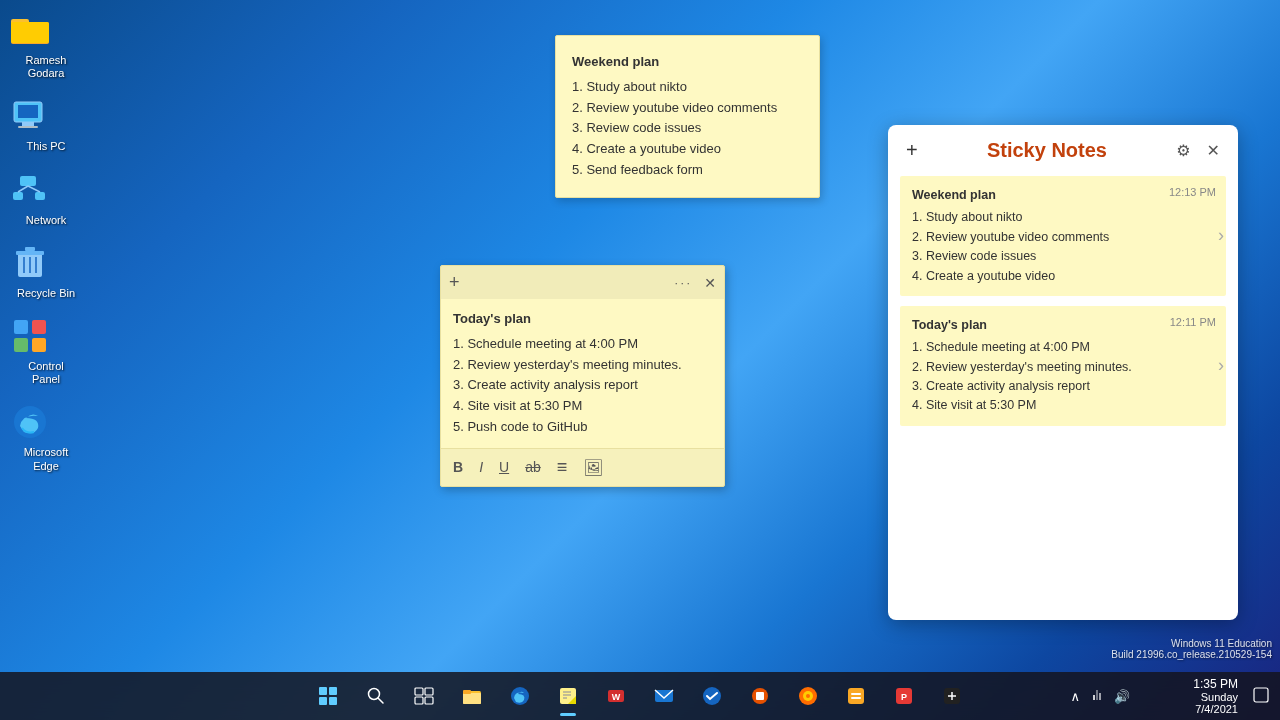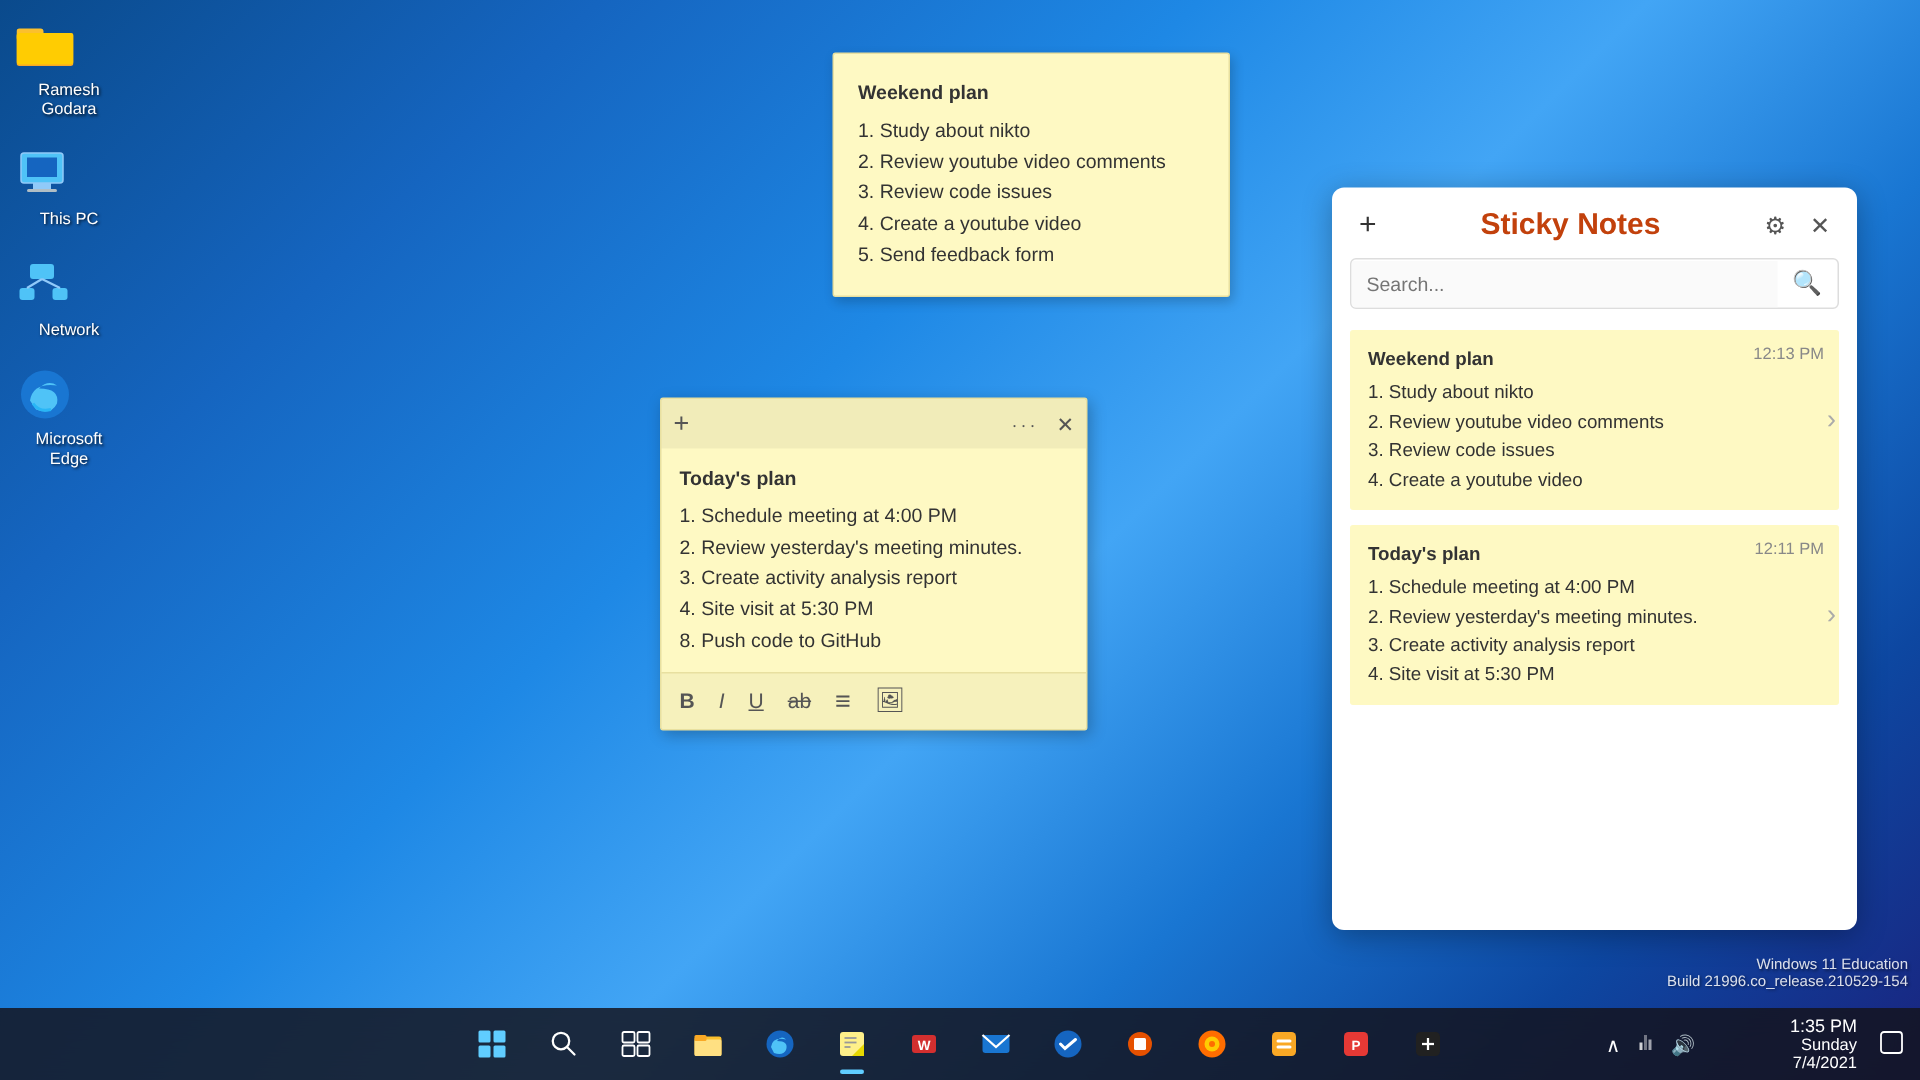--- a/index.html
+++ b/index.html
@@ -358,21 +358,45 @@
         <rect x="8" y="2" width="16" height="10" rx="2" fill="#4fc3f7"></rect>
         <rect x="1" y="18" width="10" height="8" rx="2" fill="#4fc3f7"></rect>
         <rect x="23" y="18" width="10" height="8" rx="2" fill="#4fc3f7"></rect>
         <line x1="16" y1="12" x2="6" y2="18" stroke="#90caf9" stroke-width="1.5"></line>
         <line x1="16" y1="12" x2="28" y2="18" stroke="#90caf9" stroke-width="1.5"></line>
       </svg>
     </div>
     <span class="icon-label">Network</span>
   </div>
 
-
+  <div class="desktop-icon">
+    <div class="icon-img">
+      <svg width="32" height="36" viewBox="0 0 32 36">
+        <rect x="4" y="8" width="24" height="24" rx="2" fill="#90caf9"></rect>
+        <rect x="2" y="6" width="28" height="4" rx="1" fill="#64b5f6"></rect>
+        <rect x="11" y="2" width="10" height="4" rx="1" fill="#64b5f6"></rect>
+        <line x1="10" y1="12" x2="10" y2="28" stroke="#1565c0" stroke-width="1.5"></line>
+        <line x1="16" y1="12" x2="16" y2="28" stroke="#1565c0" stroke-width="1.5"></line>
+        <line x1="22" y1="12" x2="22" y2="28" stroke="#1565c0" stroke-width="1.5"></line>
+      </svg>
+    </div>
+    <span class="icon-label">Recycle Bin</span>
+  </div>
+
+  <div class="desktop-icon">
+    <div class="icon-img">
+      <svg width="36" height="36" viewBox="0 0 36 36">
+        <rect x="2" y="2" width="14" height="14" rx="2" fill="#42a5f5"></rect>
+        <rect x="20" y="2" width="14" height="14" rx="2" fill="#ef5350"></rect>
+        <rect x="2" y="20" width="14" height="14" rx="2" fill="#66bb6a"></rect>
+        <rect x="20" y="20" width="14" height="14" rx="2" fill="#ffa726"></rect>
+      </svg>
+    </div>
+    <span class="icon-label">Control<br>Panel</span>
+  </div>
 
   <div class="desktop-icon">
     <div class="icon-img">
       <svg width="36" height="36" viewBox="0 0 36 36">
         <circle cx="18" cy="18" r="16" fill="#1976d2"></circle>
         <path d="M8 22 Q10 10 26 12 Q20 8 14 14 Q28 14 26 24 Q22 32 12 28 Z" fill="#4fc3f7"></path>
         <path d="M10 24 Q14 30 22 28" stroke="#29b6f6" stroke-width="2" fill="none"></path>
       </svg>
     </div>
     <span class="icon-label">Microsoft<br>Edge</span>
@@ -395,21 +419,21 @@
       <button class="toolbar-btn" style="letter-spacing:2px;font-size:12px;">···</button>
       <button class="toolbar-btn" style="font-size:14px;">✕</button>
     </div>
   </div>
   <div class="note-content">
     <div style="font-weight:600;margin-bottom:4px;cursor:text;">Today's plan</div>
     <div>1. Schedule meeting at 4:00 PM</div>
     <div>2. Review yesterday's meeting minutes.</div>
     <div>3. Create activity analysis report</div>
     <div>4. Site visit at 5:30 PM</div>
-    <div>8. Push code to GitHub</div>
+    <div>5. Push code to GitHub</div>
   </div>
   <div class="note-toolbar">
     <button class="toolbar-btn" style="font-weight:bold;">B</button>
     <button class="toolbar-btn" style="font-style:italic;">I</button>
     <button class="toolbar-btn" style="text-decoration:underline;">U</button>
     <button class="toolbar-btn" style="text-decoration:line-through;">ab</button>
     <button class="toolbar-btn" style="font-size:18px;">≡</button>
     <button class="toolbar-btn" style="font-size:16px;">🖼</button>
   </div>
 </div>
@@ -417,24 +441,20 @@
 <div class="sticky-notes-panel">
   <div class="panel-header">
     <button class="panel-icon-btn" style="font-size:20px;color:#333;">+</button>
     <span class="panel-title">Sticky Notes</span>
     <div class="panel-header-icons">
       <button class="panel-icon-btn">⚙</button>
       <button class="panel-icon-btn">✕</button>
     </div>
   </div>
 
-  <div class="search-bar">
-    <input class="search-input" type="text" placeholder="Search..." style="">
-    <button class="search-btn">🔍</button>
-  </div>
 
   <div class="notes-list">
 
     <div class="panel-note-item">
       <span class="panel-note-time">12:13 PM</span>
       <div class="panel-note-title">Weekend plan</div>
       <div>1. Study about nikto</div>
       <div>2. Review youtube video comments</div>
       <div>3. Review code issues</div>
       <div>4. Create a youtube video</div>

